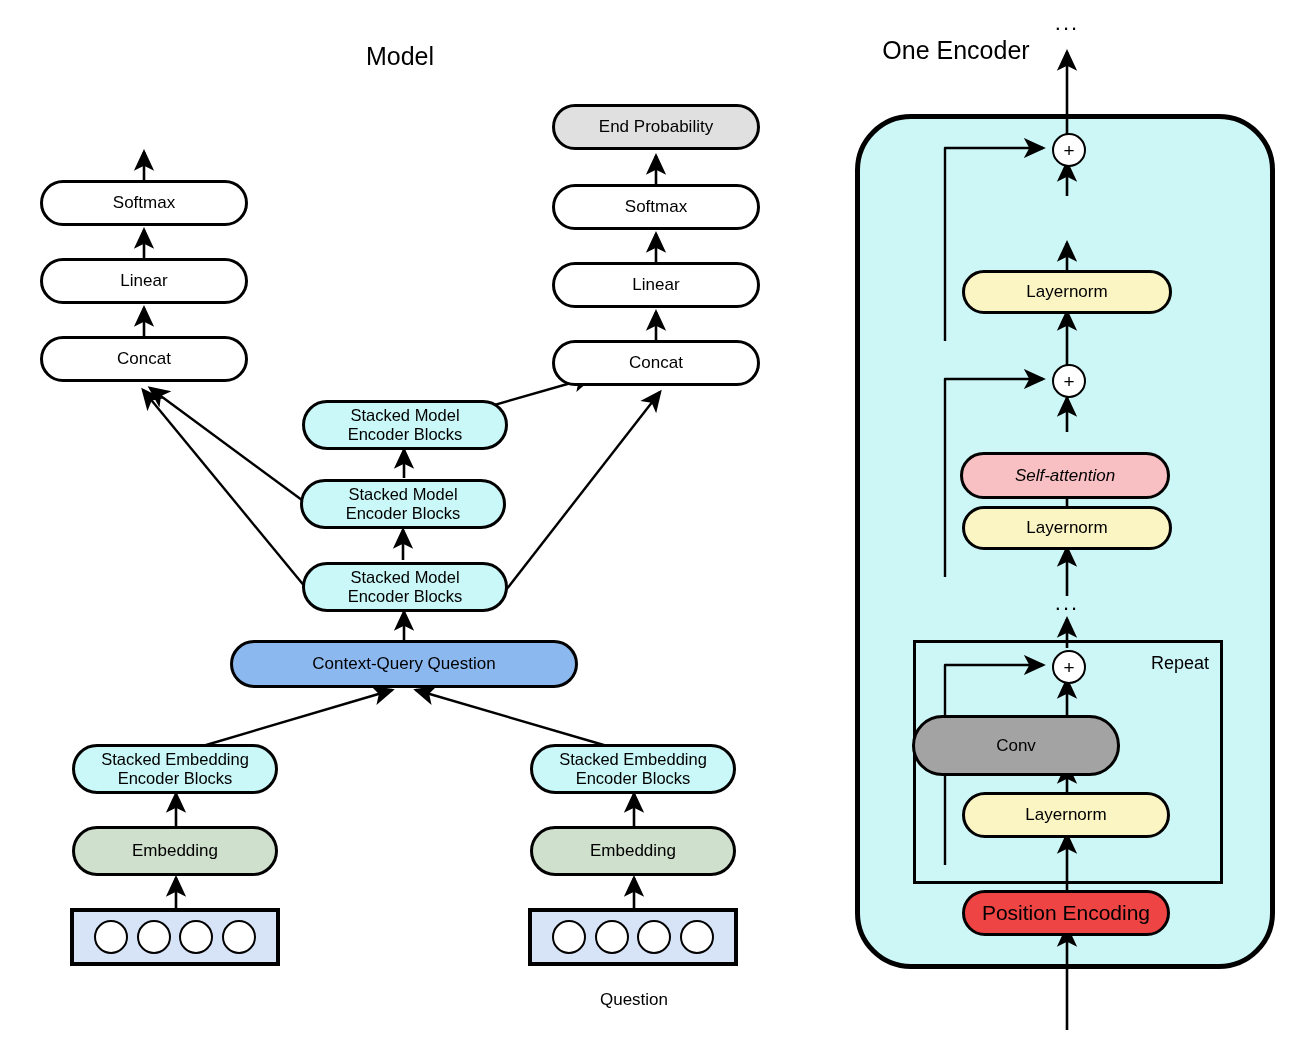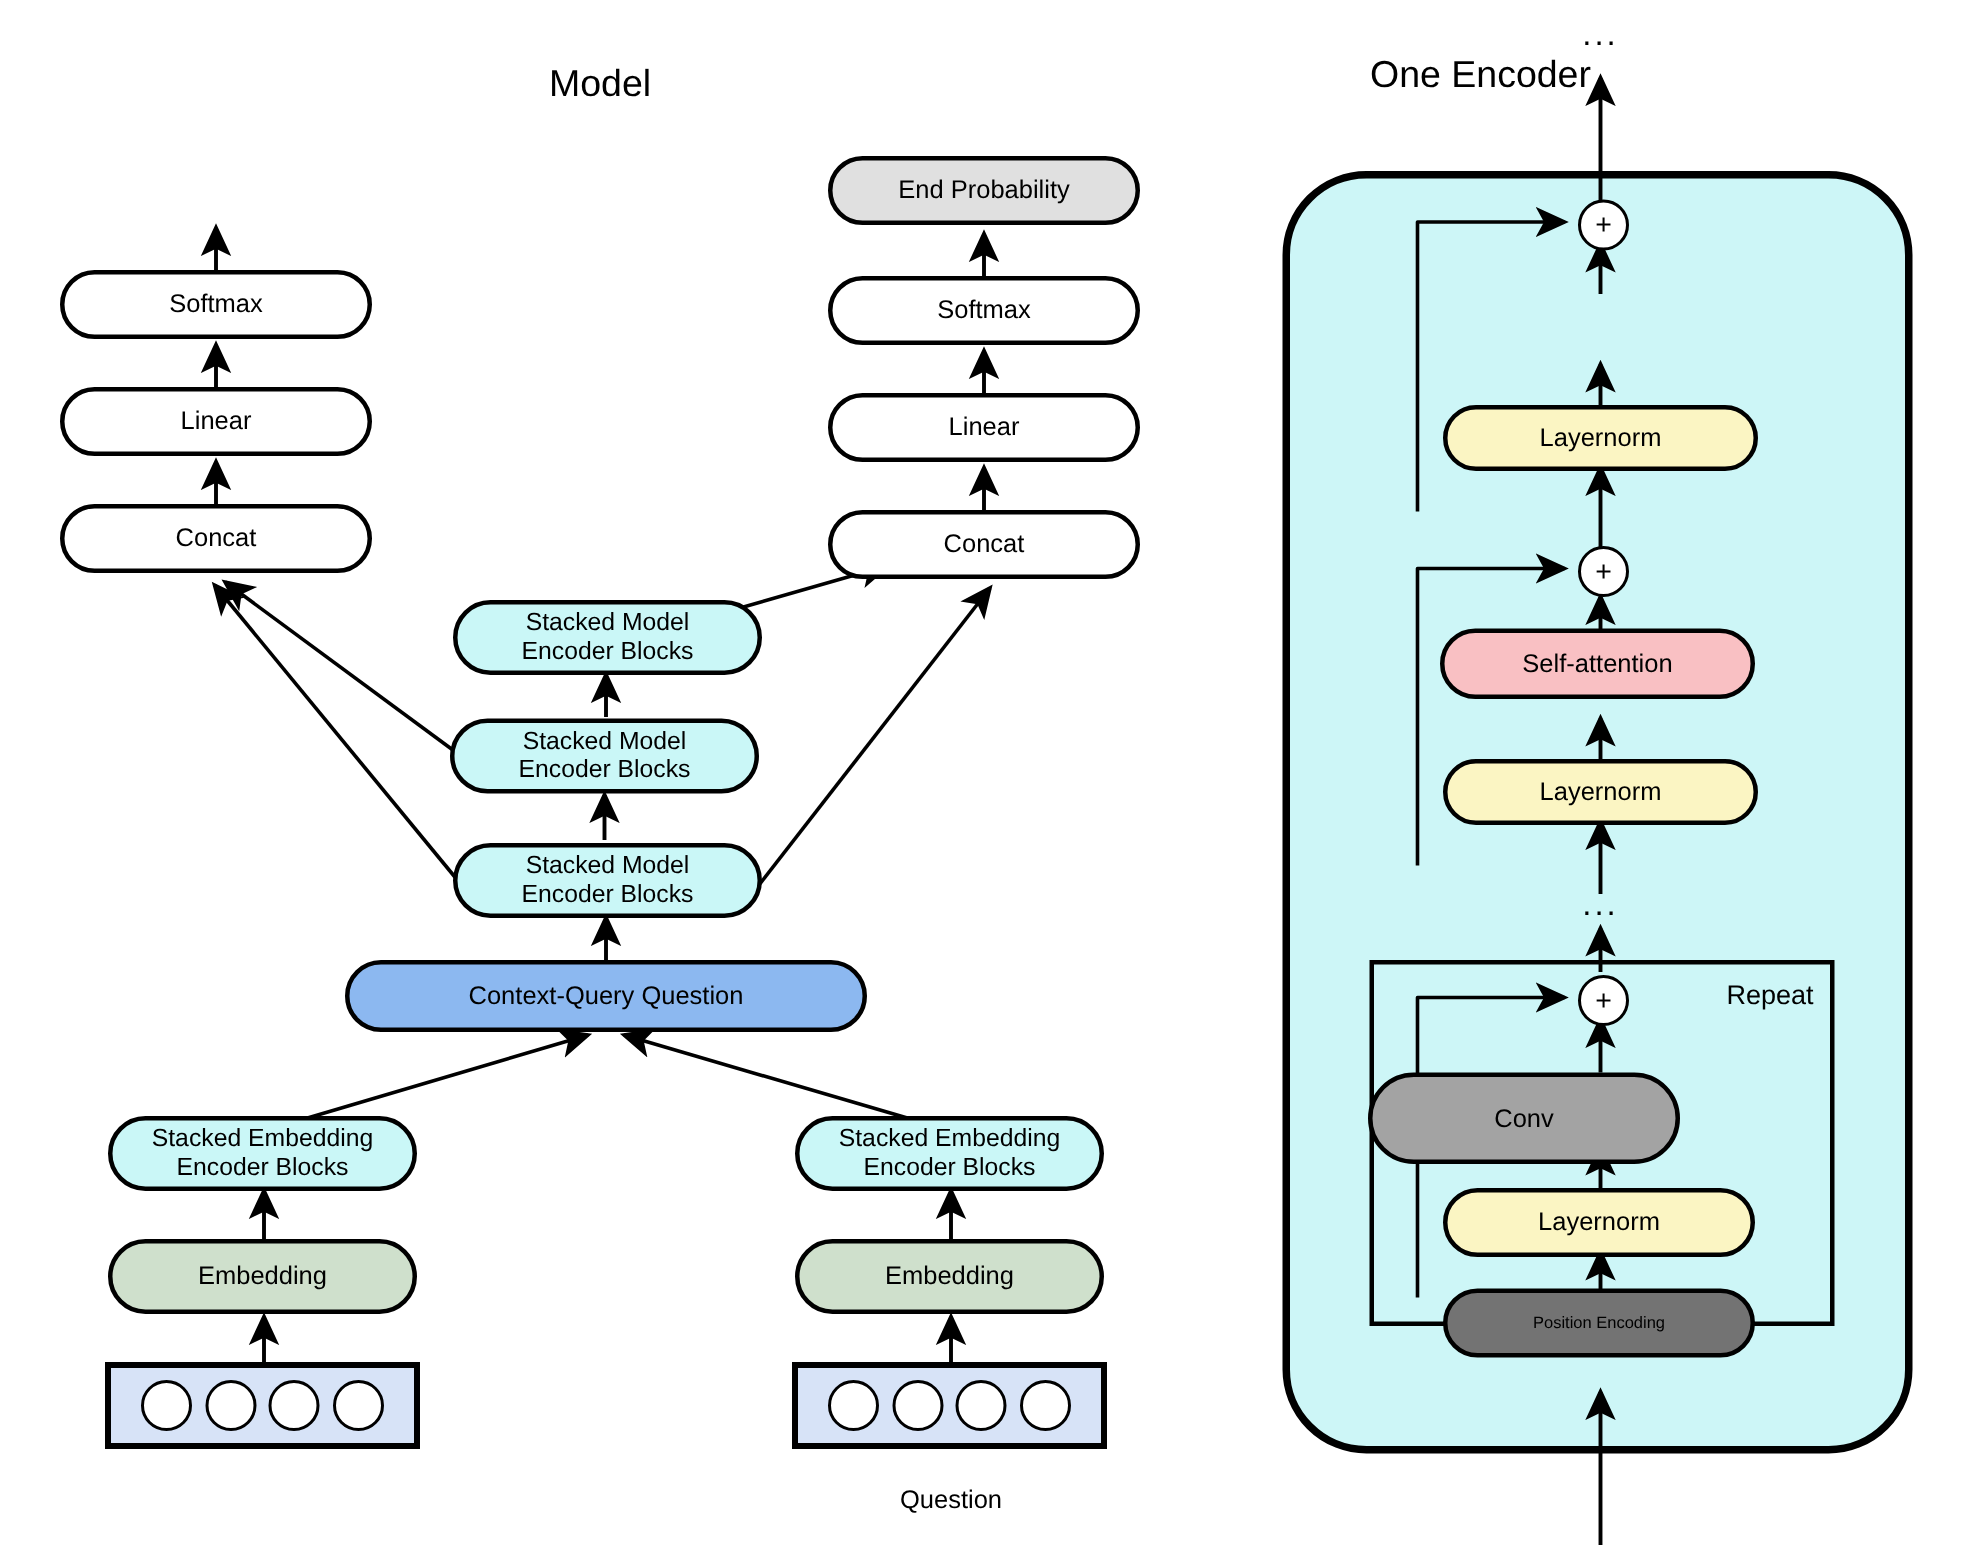--- a/index.html
+++ b/index.html
@@ -40,21 +40,21 @@
   svg.edges{position:absolute;left:0;top:0;width:1312px;height:1042px;z-index:3;
       pointer-events:none;}
 </style>
 </head>
 <body>
 
 <div id="stage">
 
   <div class="title" style="left:290px;top:42px;width:220px;">Model</div>
 
-  <div class="title" style="left:787px;top:36px;width:400px;text-align:center;">One Encoder</div>
+  <div class="title" style="left:756px;top:36px;width:400px;text-align:center;">One Encoder</div>
 
   <div id="encoder-panel"></div>
   <div id="repeat-box"></div>
   <div class="repeat-label" style="left:1118px;top:653px;">Repeat</div>
 
   <svg class="edges" viewBox="0 0 1312 1042">
     <defs>
       <marker id="ah" markerWidth="9" markerHeight="9" refX="7.2" refY="4.5" orient="auto" markerUnits="strokeWidth">
         <path d="M0,0.6 L8.4,4.5 L0,8.4 L1.9,4.5 z" fill="#000"></path>
       </marker>
@@ -173,27 +173,27 @@
 
   <div class="dots" style="left:1032px;top:10px;width:70px;">...</div>
 
   <div class="plus" style="left:1052px;top:133px;">+</div>
 
 
   <div class="node" style="left:962px;top:270px;width:210px;height:44px;background:#fbf5c3;font-size:17px;">Layernorm</div>
 
   <div class="plus" style="left:1052px;top:364px;">+</div>
 
-  <div class="node" style="left:960px;top:419px;width:210px;height:47px;background:#f9c0c3;font-size:17px;">Self-attention</div>
+  <div class="node" style="left:960px;top:452px;width:210px;height:47px;background:#f9c0c3;font-size:17px;font-style:italic;">Self-attention</div>
 
   <div class="node" style="left:962px;top:506px;width:210px;height:44px;background:#fbf5c3;font-size:17px;">Layernorm</div>
 
   <div class="dots" style="left:1032px;top:590px;width:70px;">...</div>
 
   <div class="plus" style="left:1052px;top:650px;">+</div>
 
   <div class="node" style="left:912px;top:715px;width:208px;height:61px;background:#a3a3a3;font-size:17px;">Conv</div>
 
   <div class="node" style="left:962px;top:792px;width:208px;height:46px;background:#fbf5c3;font-size:17px;">Layernorm</div>
 
-  <div class="node" style="left:962px;top:859px;width:208px;height:46px;background:#737373;font-size:11px;">Position Encoding</div>
+  <div class="node" style="left:962px;top:890px;width:208px;height:46px;background:#ef4444;font-size:21px;">Position Encoding</div>
 
 </div>
 
 </body></html>

